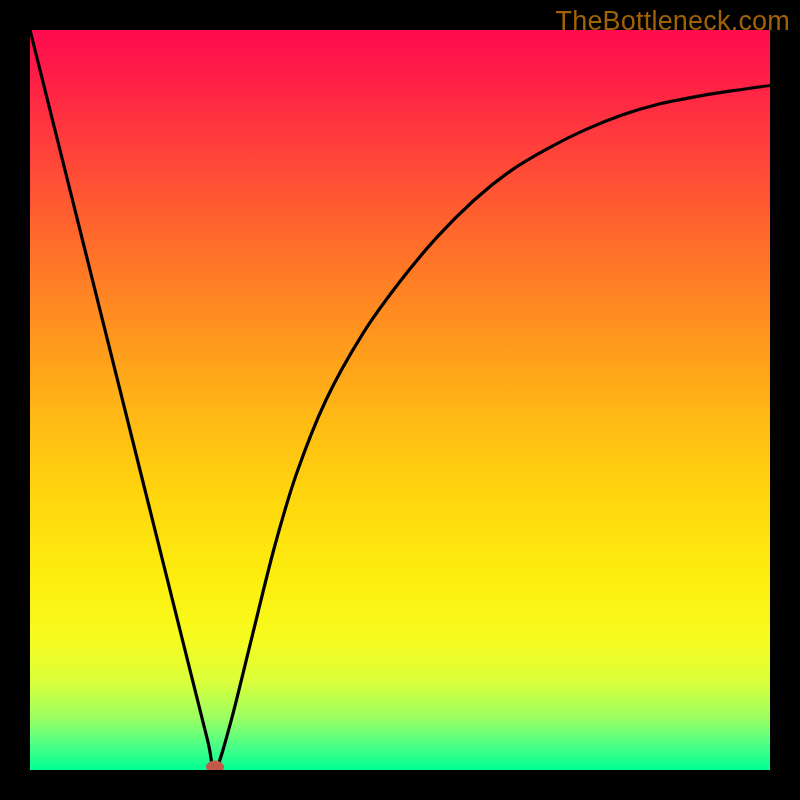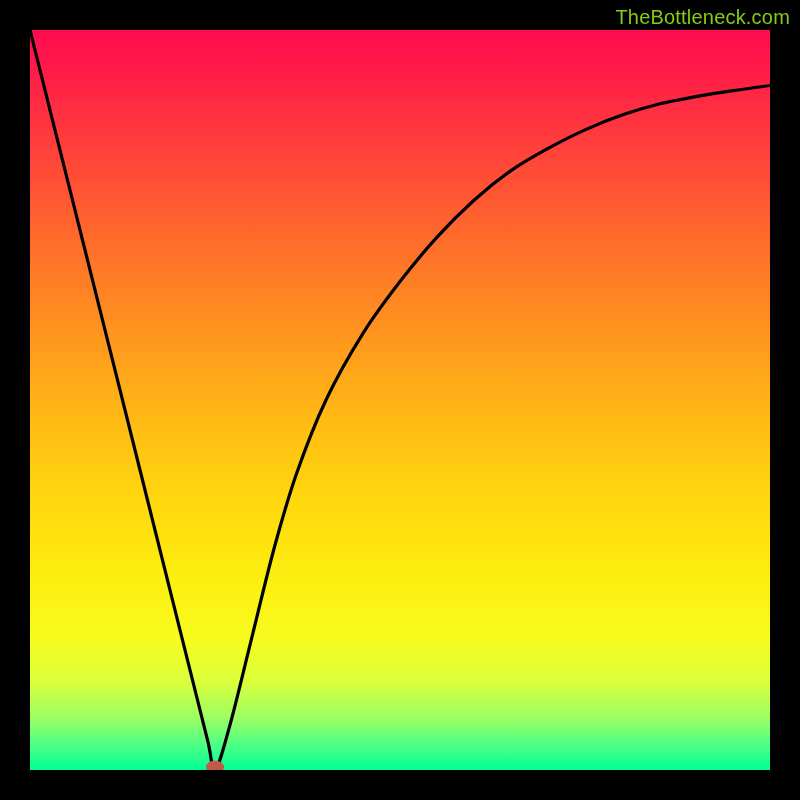--- a/index.html
+++ b/index.html
@@ -46,22 +46,22 @@
     );
   }
   .curve-svg {
     position: absolute;
     inset: 0;
   }
   .watermark {
     position: absolute;
     top: 6px;
     right: 10px;
-    color: #84cc16;
-    font-size: 20px;
+    color: #a16207;
+    font-size: 27px;
     font-weight: 400;
     letter-spacing: 0.2px;
   }
 </style>
 </head>
 <body>
 
 <div class="frame">
   <div class="watermark">TheBottleneck.com</div>
   <div class="plot-area">

